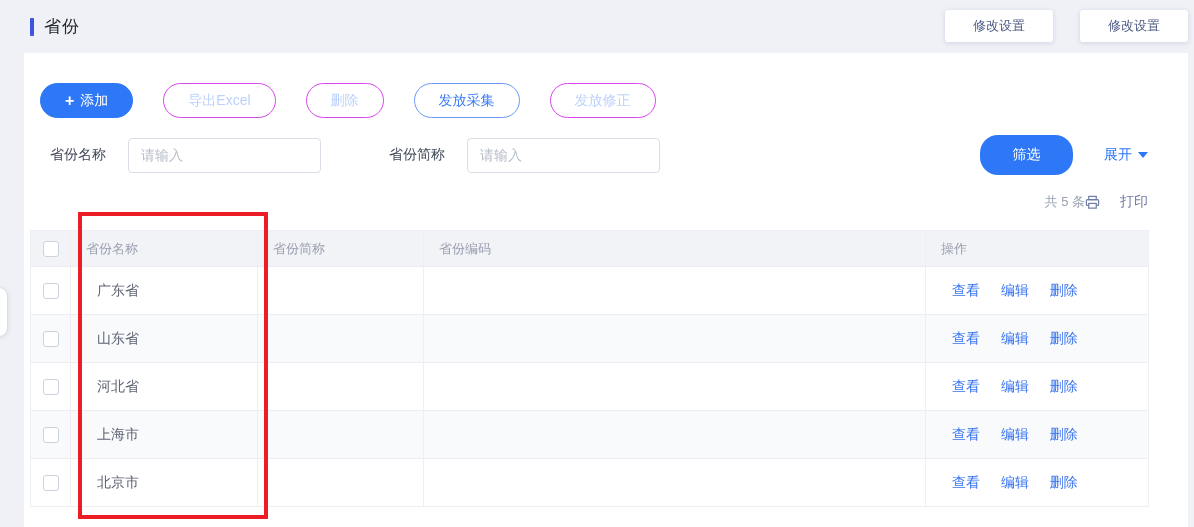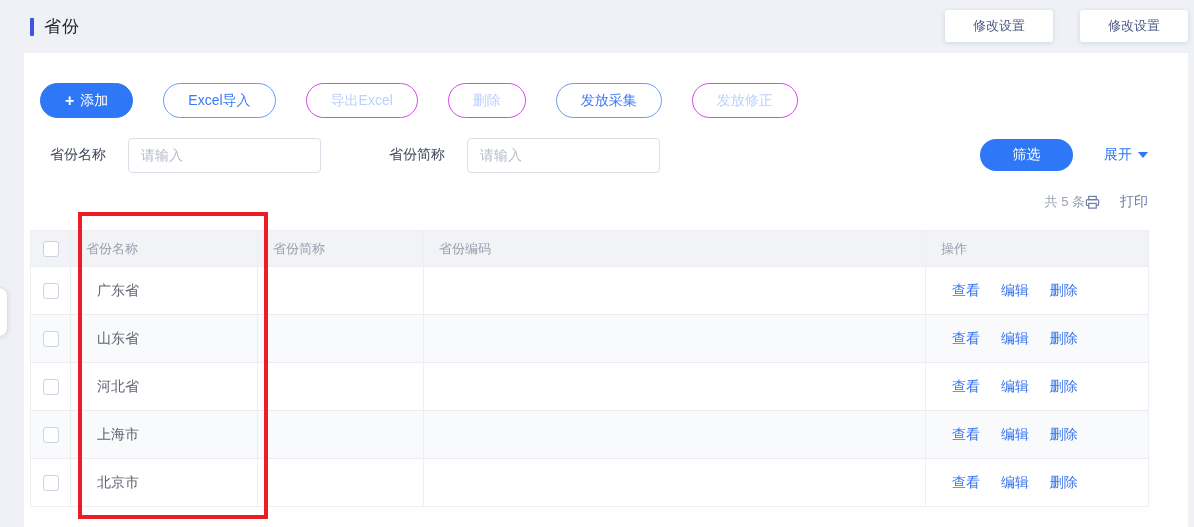--- a/index.html
+++ b/index.html
@@ -42,21 +42,21 @@
   
   .filter-row { position:absolute; left:26px; top:84px; right:40px; height:36px; display:flex; align-items:center; }
   .f-label { font-size:14px; color:#40485a; margin-right:22px; white-space:nowrap; }
   .f-input {
     width:193px; height:35px; border:1px solid #d9dde5; border-radius:4px;
     padding:0 12px; font-size:14px; color:#333; outline:none; font-family:inherit;
   }
   .f-input::placeholder { color:#b7bec9; }
   .f-group2 { margin-left:68px; display:flex; align-items:center; }
   .filter-right { margin-left:auto; display:flex; align-items:center; gap:31px; }
-  .pill.filter-btn { background:#2e77f6; color:#fff; border:none; width:93px; height:32px; }
+  .pill.filter-btn { background:#2e77f6; color:#fff; border:none; width:93px; height:40px; }
   .expand-link { font-size:14px; color:#2e77f6; cursor:pointer; display:flex; align-items:center; gap:6px; text-decoration:none; }
   .chevron-down { width:0; height:0; border-left:5px solid transparent; border-right:5px solid transparent; border-top:6px solid #2e77f6; }
 
   
   .meta-row { position:absolute; left:6px; top:140px; right:40px; display:flex; justify-content:flex-end; align-items:center; }
   .total-count { font-size:13px; color:#9aa2b3; }
   .print-link { font-size:14px; color:#6f7ca6; display:flex; align-items:center; gap:20px; cursor:pointer; text-decoration:none; }
 
   
   .table-wrap { position:absolute; left:6px; top:177px; }
@@ -103,21 +103,20 @@
   </div>
 </div>
 
 <div class="card">
 
   <div class="toolbar">
     <button class="pill primary">
       <span class="plus">+</span>
       <span>添加</span>
     </button>
-    <button class="pill outline">Excel导入</button>
     <button class="pill disabled">导出Excel</button>
     <button class="pill disabled">删除</button>
     <button class="pill outline">发放采集</button>
     <button class="pill disabled">发放修正</button>
   </div>
 
   <div class="filter-row">
     <span class="f-label">省份名称</span>
     <input class="f-input" type="text" placeholder="请输入" style="">
     <div class="f-group2">

